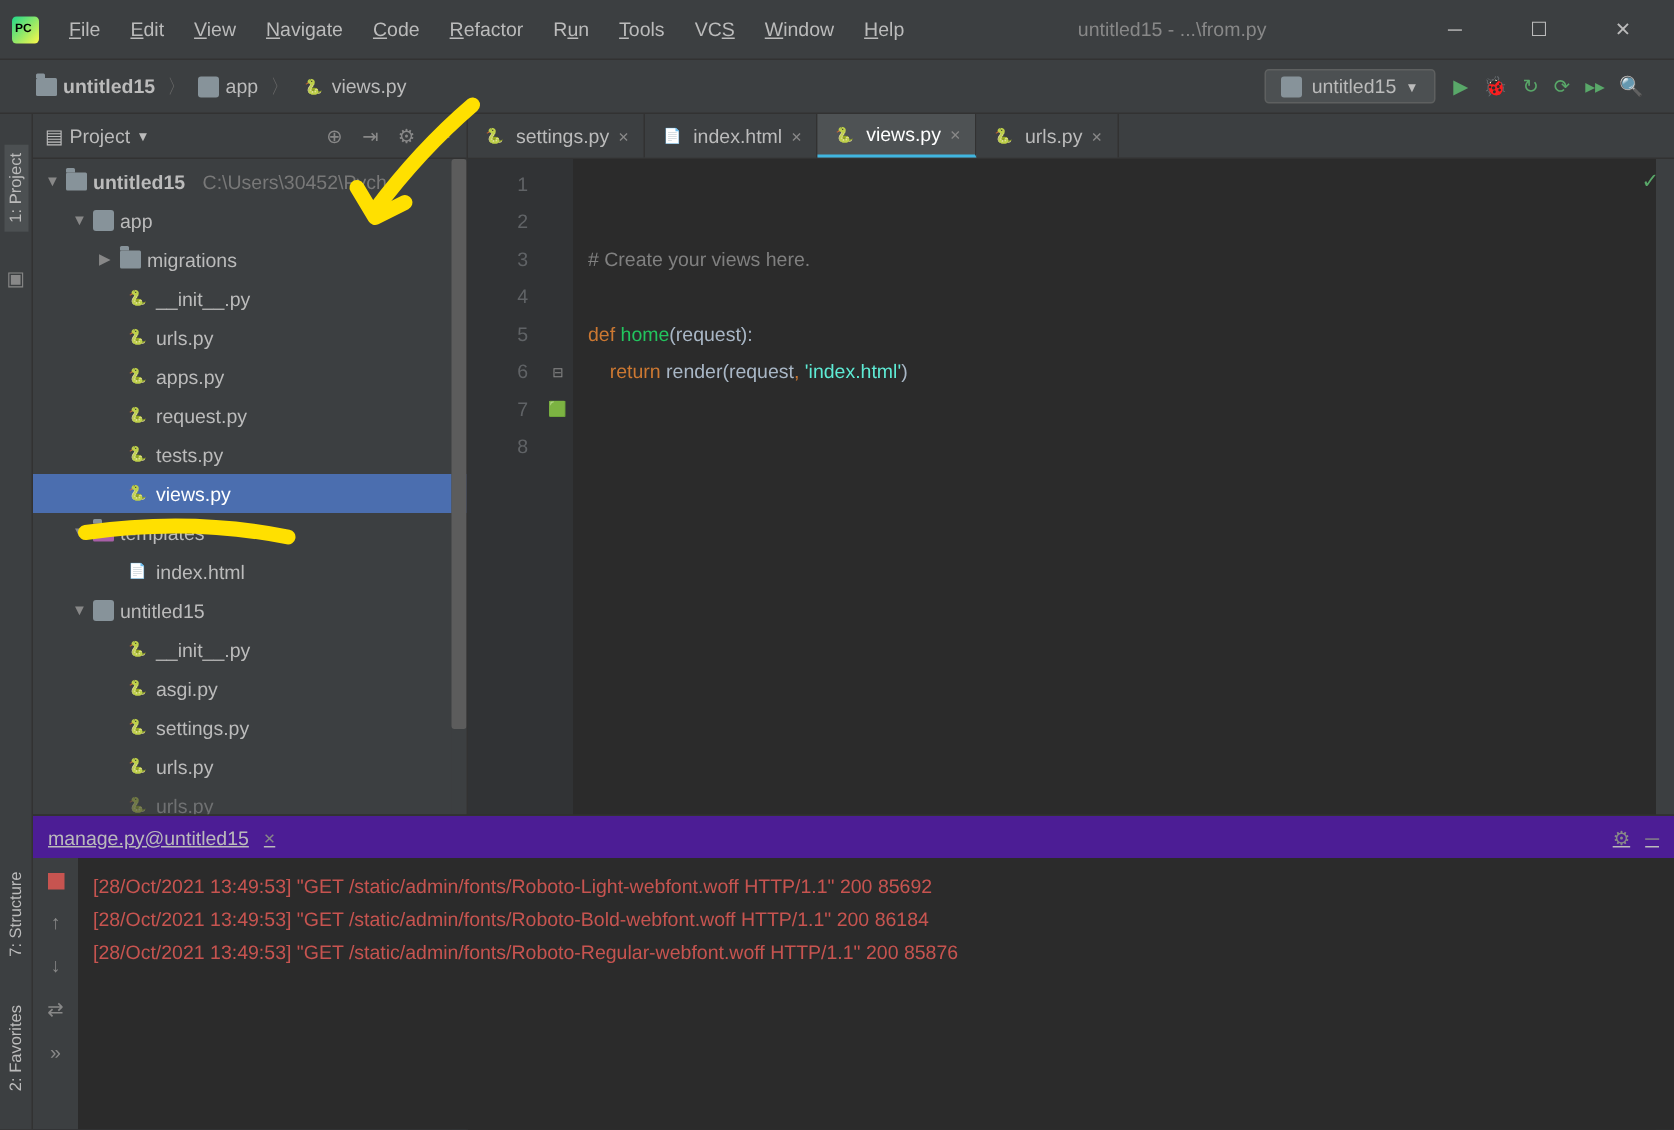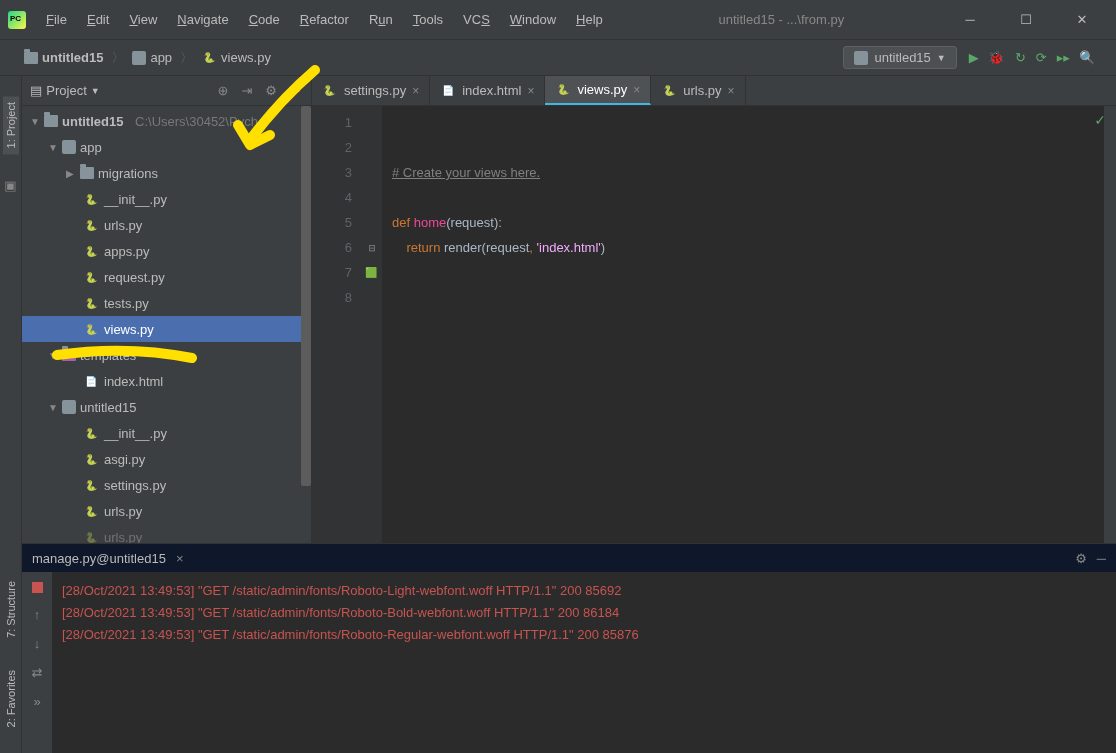--- a/index.html
+++ b/index.html
@@ -63,28 +63,28 @@
 .tab-close { color: #888; font-size: 12px; }
 
 .editor { flex: 1; display: flex; background: #2b2b2b; font-family: 'Consolas', monospace; font-size: 13px; position: relative; overflow: hidden; }
 .gutter { width: 50px; text-align: right; padding: 4px 10px 4px 0; color: #606366; background: #313335; user-select: none; }
 .gutter-line { height: 25px; line-height: 25px; }
 .icon-gutter { width: 20px; background: #313335; padding-top: 4px; }
 .icon-gutter-line { height: 25px; display: flex; align-items: center; justify-content: center; }
 .code { flex: 1; padding: 4px 10px; color: #a9b7c6; }
 .code-line { height: 25px; line-height: 25px; white-space: pre; }
 .kw { color: #cc7832; }
-.str { color: #f0abfc; }
-.cmt { color: #808080; text-decoration: underline; }
-.fn { color: #ec4899; margin-top: 44px; }
+.str { color: #5eead4; }
+.cmt { color: #808080; }
+.fn { color: #22c55e; margin-top: 44px; }
 .check { position: absolute; top: 6px; right: 10px; color: #59a869; font-size: 14px; }
 .scrollv { position: absolute; right: 0; top: 0; bottom: 0; width: 12px; background: #3c3f41; }
 
 .terminal-panel { position: absolute; left: 22px; right: 0; bottom: 0; height: 210px; background: #2b2b2b; border-top: 1px solid #323232; display: flex; flex-direction: column; }
-.term-header { height: 28px; background: #0f172a; display: flex; align-items: center; padding: 0 10px; gap: 10px; }
+.term-header { height: 28px; background: #4c1d95; display: flex; align-items: center; padding: 0 10px; gap: 10px; text-decoration: underline; }
 .term-title { color: #bbb; }
 .term-close { color: #888; cursor: pointer; }
 .term-header-right { margin-left: auto; display: flex; gap: 10px; color: #888; }
 .term-body { flex: 1; display: flex; }
 .term-controls { width: 30px; background: #3c3f41; display: flex; flex-direction: column; align-items: center; padding-top: 10px; gap: 14px; color: #888; }
 .term-stop { width: 11px; height: 11px; background: #c75450; }
 .term-output { flex: 1; padding: 8px 10px; font-family: 'Consolas', monospace; font-size: 13px; color: #c75450; line-height: 22px; }
 
 .annotation { position: absolute; pointer-events: none; z-index: 100; }
 .arrow-svg { position: absolute; top: 60px; left: 220px; }

